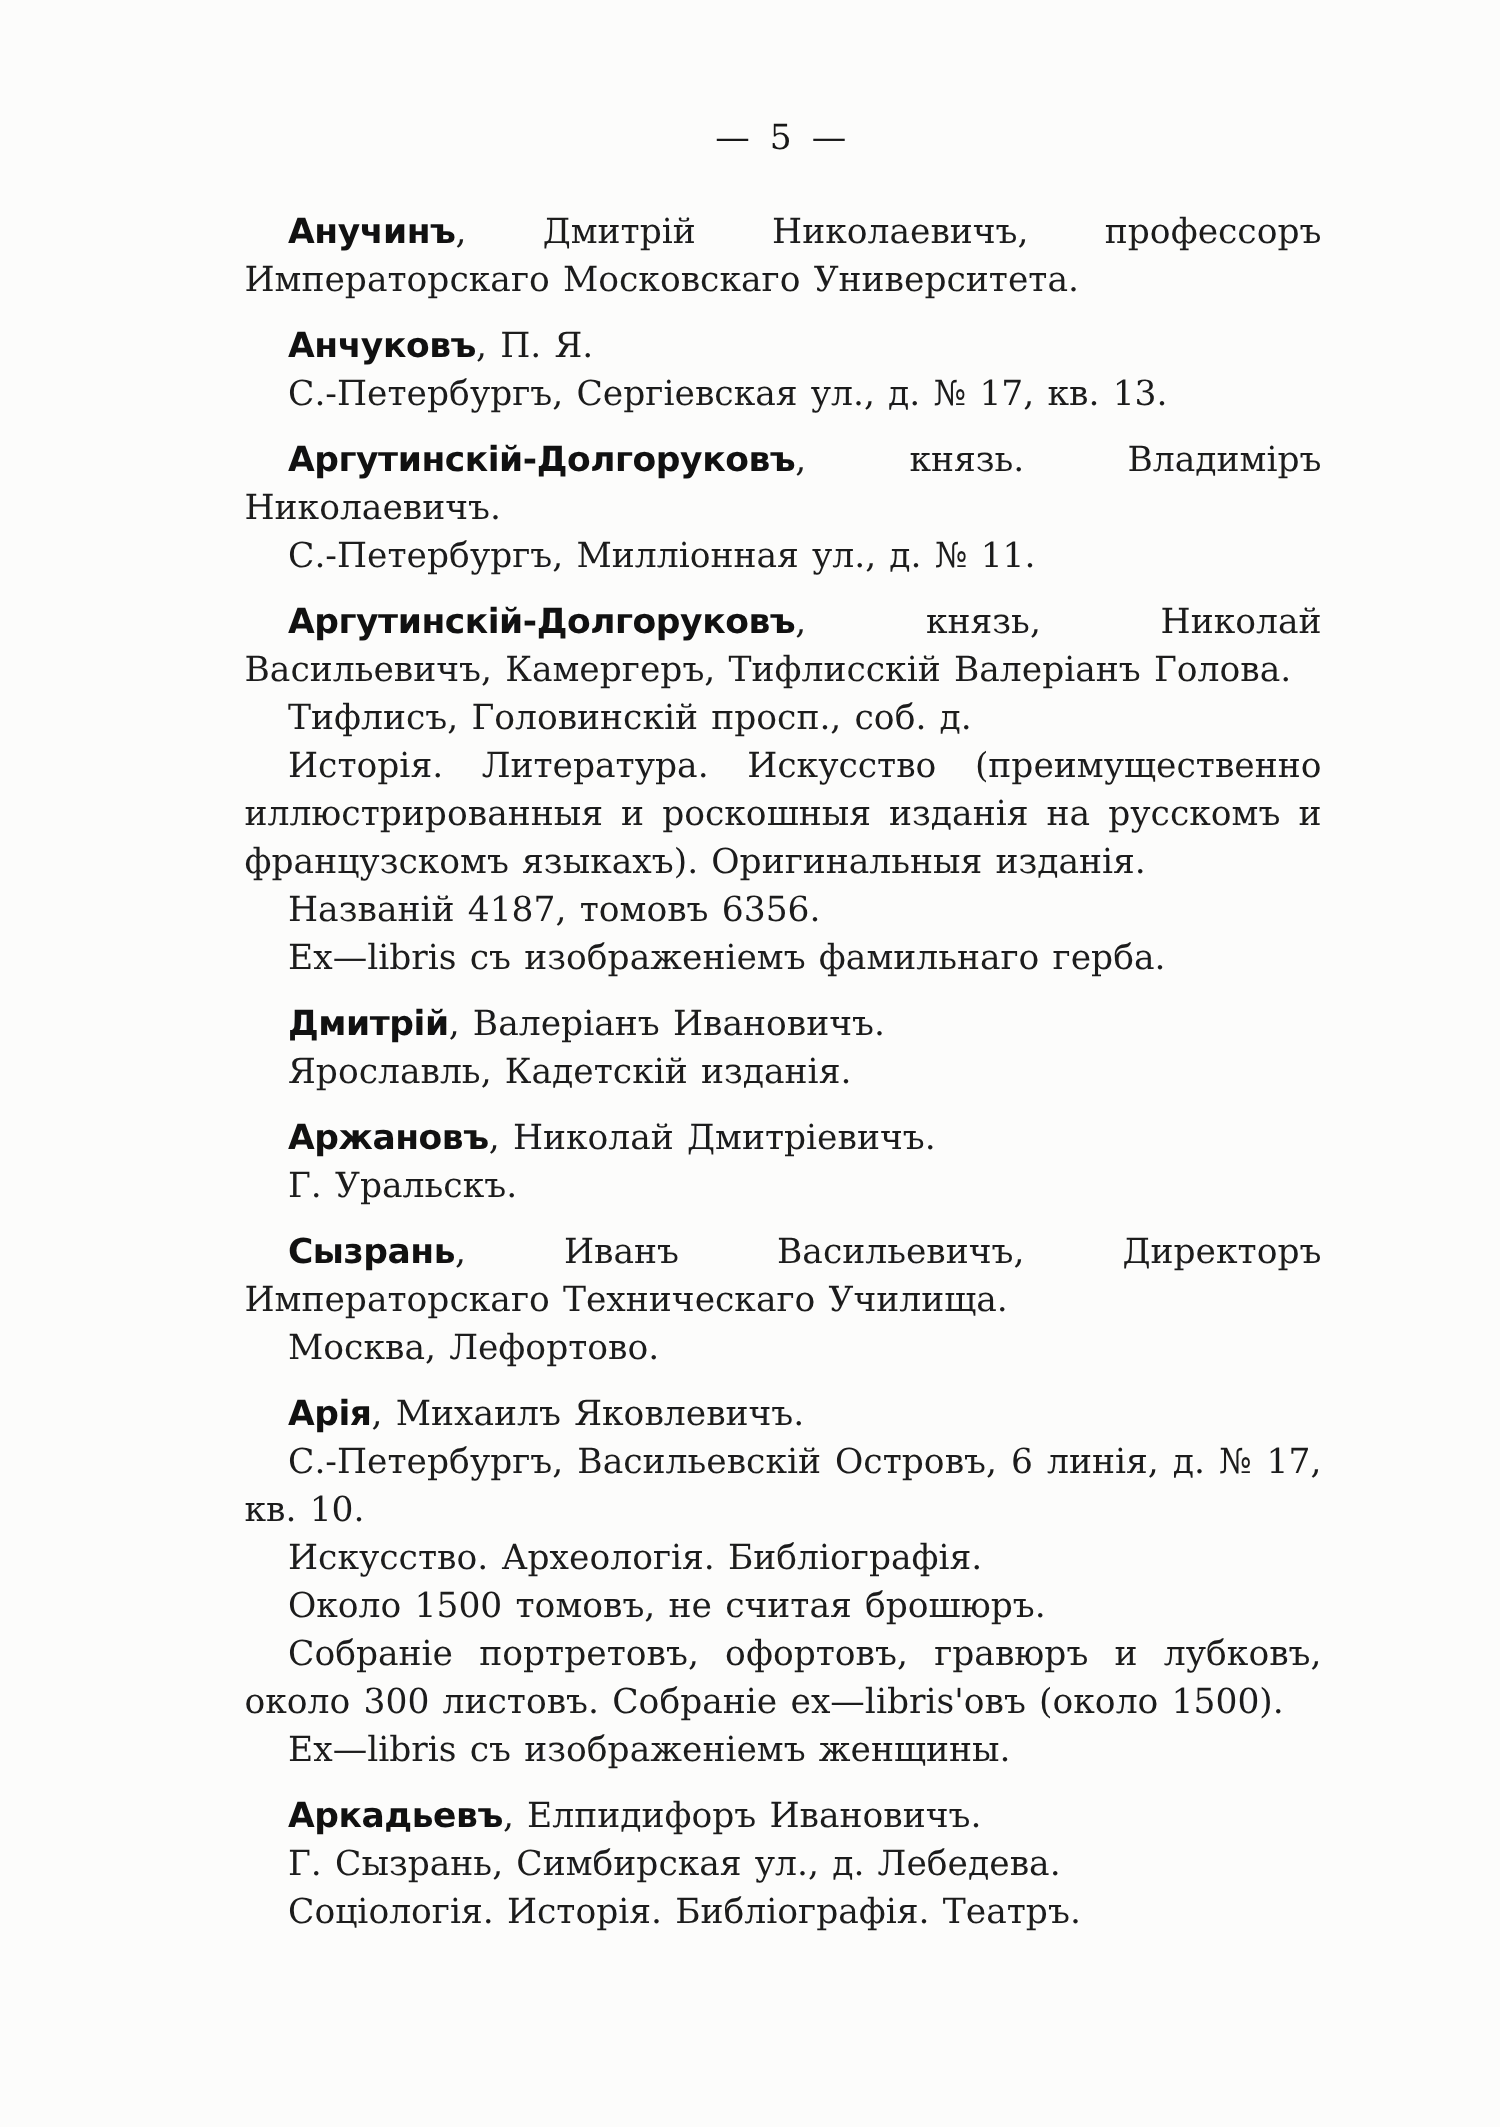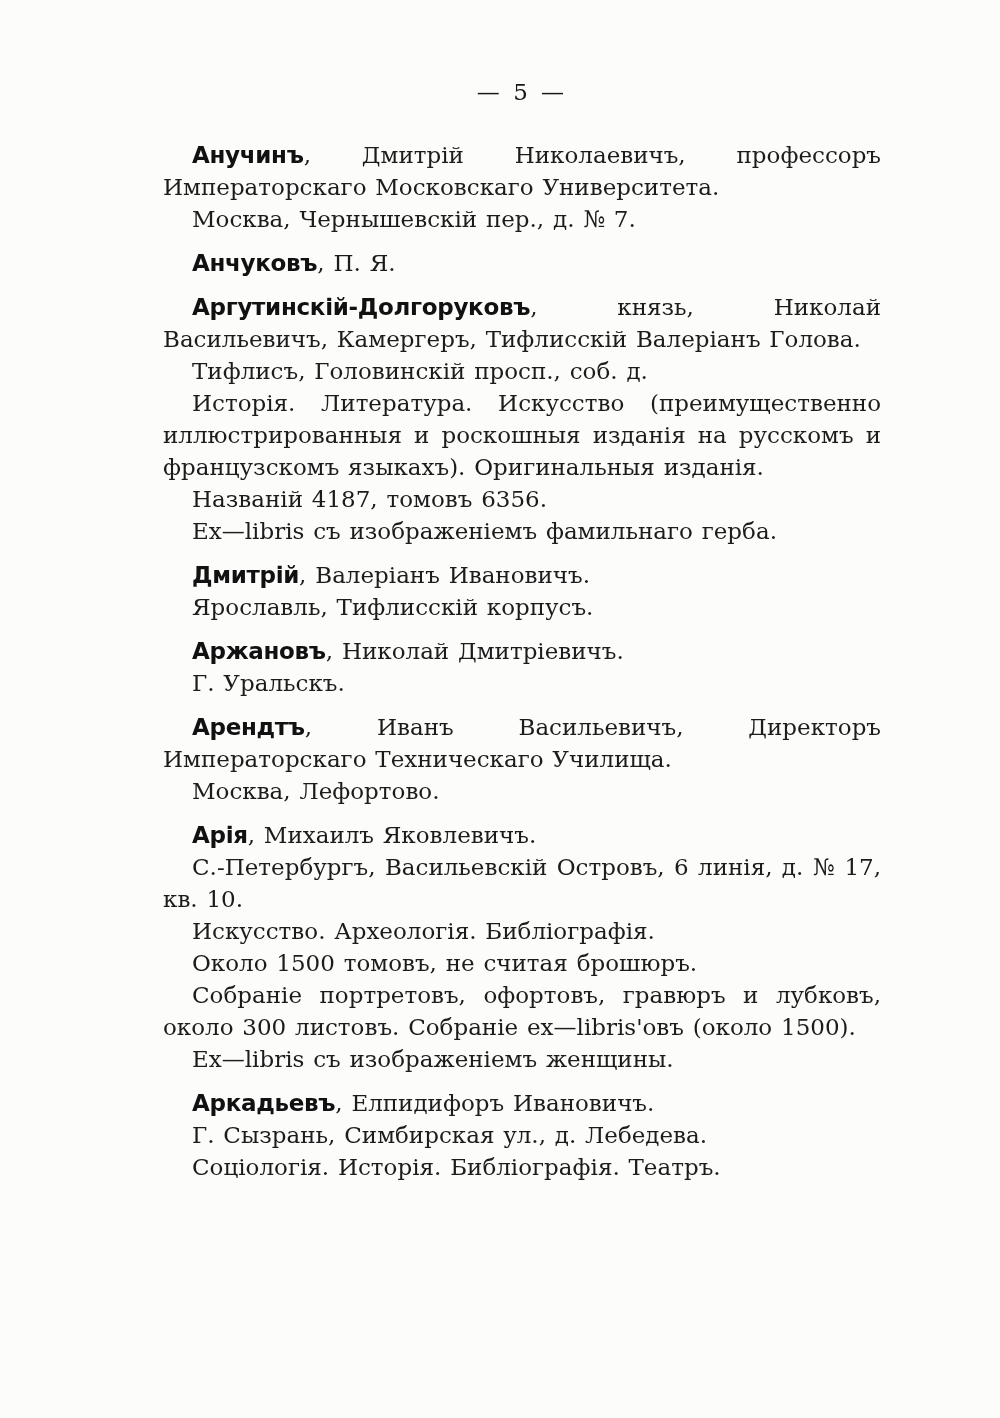--- a/index.html
+++ b/index.html
@@ -58,48 +58,52 @@
 <body>
 
 <div class="page">
 
   <div class="page-header">— 5 —</div>
 
   <div class="content">
 
     <div class="entry">
       <p class="para"><span class="entry-name">Анучинъ</span><span>, Дмитрій Николаевичъ, профессоръ Императорскаго Московскаго Университета.</span></p>
-      <p class="para">Москва, Чернышевскій пер., д. № 7.</p>
     </div>
 
     <div class="entry">
       <p class="para"><span class="entry-name">Анчуковъ</span><span>, П. Я.</span></p>
+      <p class="para">С.-Петербургъ, Сергіевская ул., д. № 17, кв. 13.</p>
     </div>
 
+    <div class="entry">
+      <p class="para"><span class="entry-name">Аргутинскій-Долгоруковъ</span><span>, князь. Владиміръ Николаевичъ.</span></p>
+      <p class="para">С.-Петербургъ, Милліонная ул., д. № 11.</p>
+    </div>
 
     <div class="entry">
       <p class="para"><span class="entry-name">Аргутинскій-Долгоруковъ</span><span>, князь, Николай Васильевичъ, Камергеръ, Тифлисскій Валеріанъ Голова.</span></p>
       <p class="para">Тифлисъ, Головинскій просп., соб. д.</p>
       <p class="para">Исторія. Литература. Искусство (преимущественно иллюстрированныя и роскошныя изданія на русскомъ и французскомъ языкахъ). Оригинальныя изданія.</p>
       <p class="para">Названій 4187, томовъ 6356.</p>
       <p class="para">Ex—libris съ изображеніемъ фамильнаго герба.</p>
     </div>
 
     <div class="entry">
       <p class="para"><span class="entry-name">Дмитрій</span><span>, Валеріанъ Ивановичъ.</span></p>
-      <p class="para">Ярославль, Тифлисскій корпусъ.</p>
+      <p class="para">Ярославль, Кадетскій изданія.</p>
     </div>
 
     <div class="entry">
       <p class="para"><span class="entry-name">Аржановъ</span><span>, Николай Дмитріевичъ.</span></p>
       <p class="para">Г. Уральскъ.</p>
     </div>
 
     <div class="entry">
-      <p class="para"><span class="entry-name">Арендтъ</span><span>, Иванъ Васильевичъ, Директоръ Императорскаго Техническаго Училища.</span></p>
+      <p class="para"><span class="entry-name">Сызрань</span><span>, Иванъ Васильевичъ, Директоръ Императорскаго Техническаго Училища.</span></p>
       <p class="para">Москва, Лефортово.</p>
     </div>
 
     <div class="entry">
       <p class="para"><span class="entry-name">Арія</span><span>, Михаилъ Яковлевичъ.</span></p>
       <p class="para">С.-Петербургъ, Васильевскій Островъ, 6 линія, д. № 17, кв. 10.</p>
       <p class="para">Искусство. Археологія. Библіографія.</p>
       <p class="para">Около 1500 томовъ, не считая брошюръ.</p>
       <p class="para">Собраніе портретовъ, офортовъ, гравюръ и лубковъ, около 300 листовъ. Собраніе ex—libris'овъ (около 1500).</p>
       <p class="para">Ex—libris съ изображеніемъ женщины.</p>

